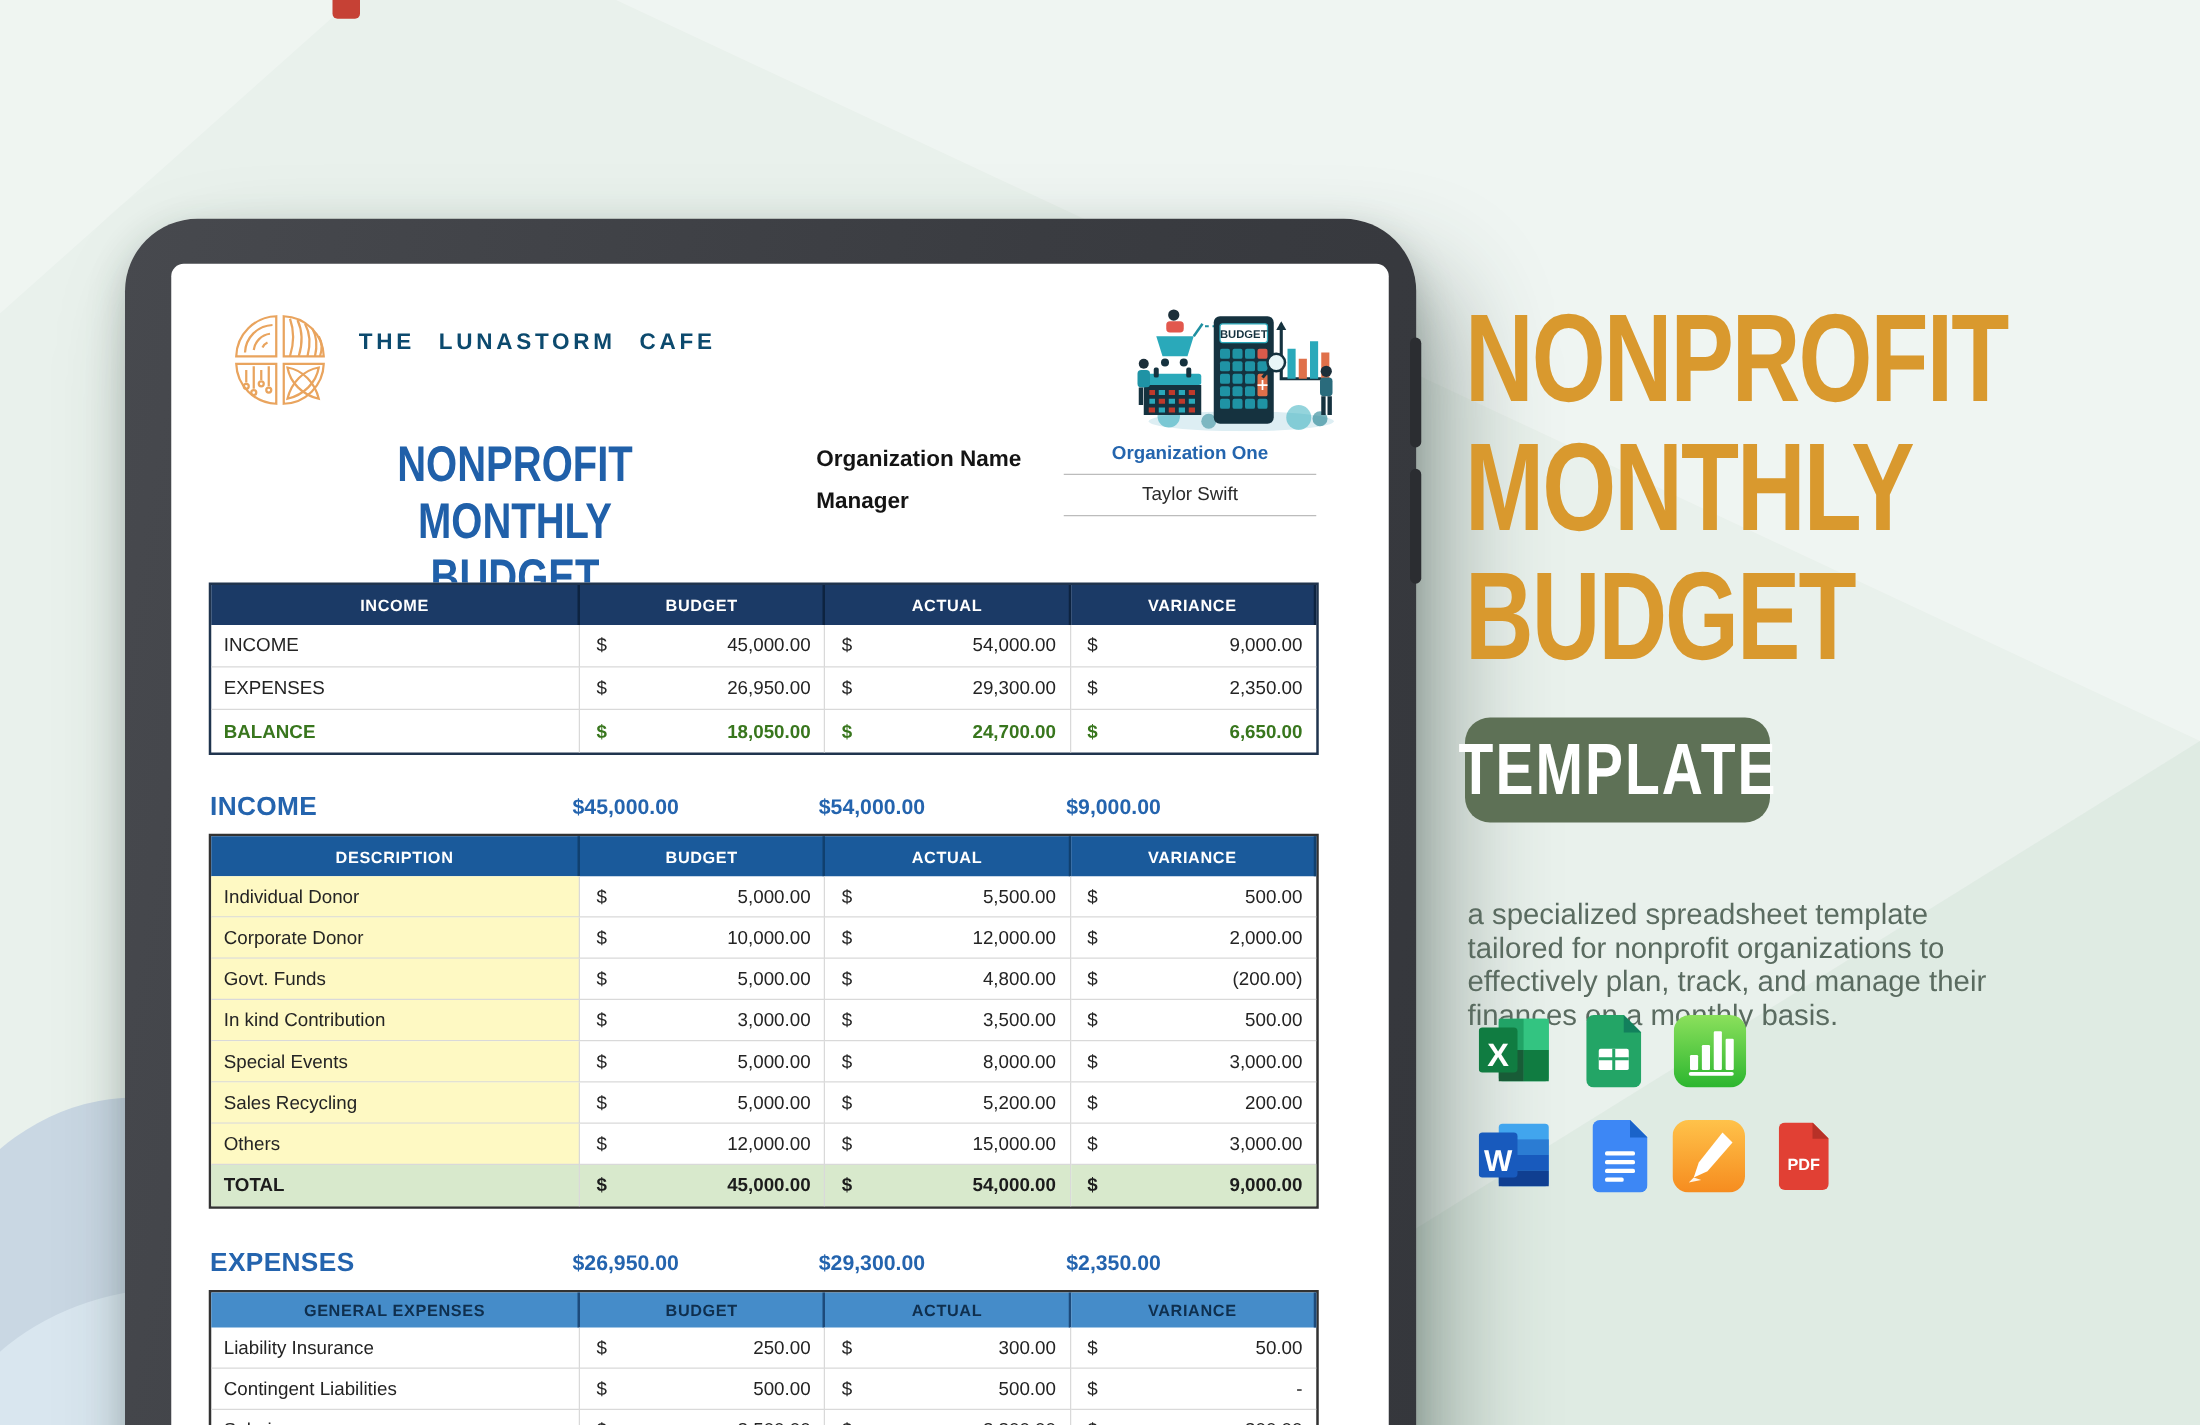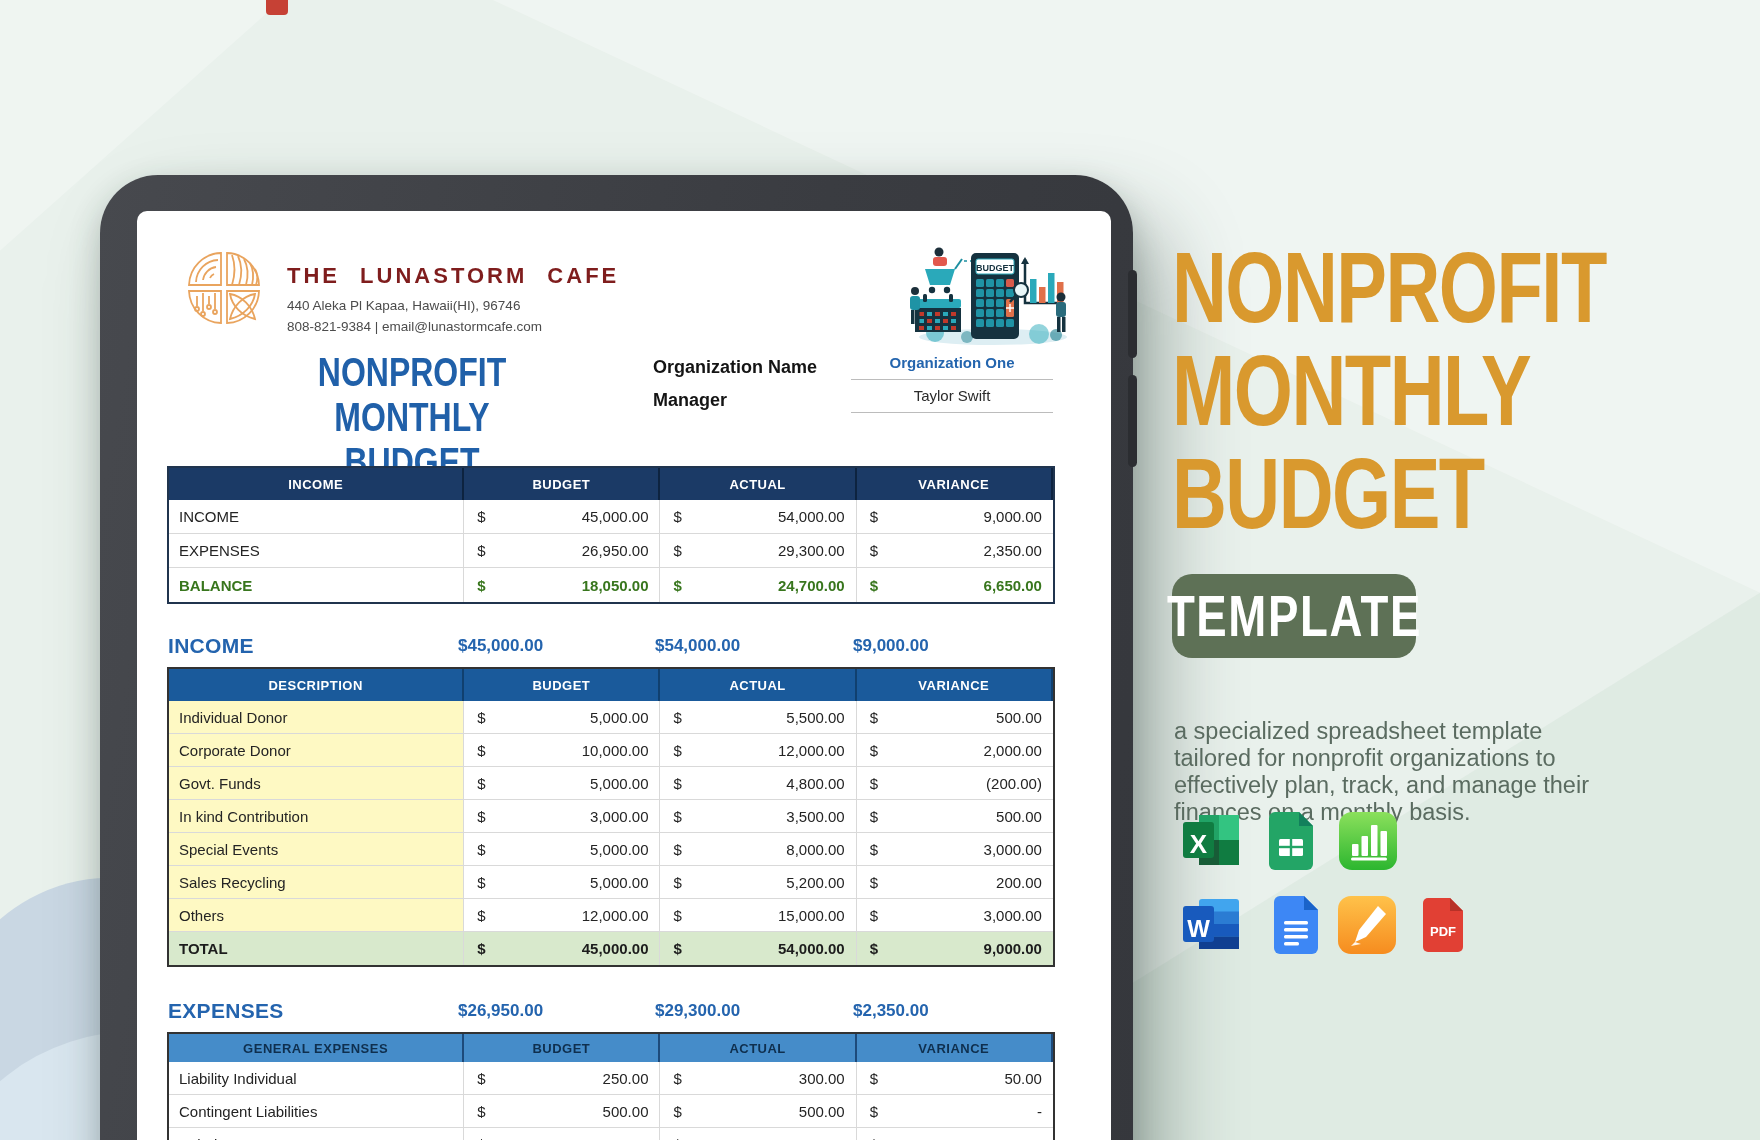--- a/index.html
+++ b/index.html
@@ -25,21 +25,21 @@
           border-radius:58px;
           box-shadow:30px 45px 80px rgba(42,62,55,.38),0 12px 30px rgba(42,62,55,.25)}
   .side-btn{position:absolute;right:-4px;width:9px;background:#2b2d31;border-radius:5px}
   #side-btn-1{top:95px;height:88px}
   #side-btn-2{top:200px;height:92px}
   .screen{position:absolute;left:37px;top:36px;width:974px;height:1000px;
           background:#fff;border-radius:10px;overflow:hidden}
   
   .logo{left:48px;top:38px;width:78px;height:78px}
   .company{left:150px;top:52px}
-  .company-name{font-size:22px;font-weight:700;letter-spacing:3px;word-spacing:11px;color:#7f1d1d}
+  .company-name{font-size:18px;font-weight:700;letter-spacing:3px;word-spacing:11px;color:#0c4a6e}
   .company-addr{font-size:13.5px;color:#4c4c4c;line-height:21px;margin-top:6px}
   .doc-title{left:75px;top:139px;width:400px;text-align:center;font-size:40px;line-height:45px;
              font-weight:800;color:#2060a9;transform:scaleX(.8);transform-origin:center top}
   .field{left:516px;width:420px;height:33px}
   .field-label{position:absolute;left:0;top:5px;font-size:18px;font-weight:700;color:#141414}
   .field-value{position:absolute;left:198px;top:2px;width:202px;height:25px;text-align:center;
                font-size:15px;color:#2b2b2b;border-bottom:1.5px solid #bcbcbc}
   .field-value.blue{color:#2465ae;font-weight:700}
   
   .btable{position:absolute;display:grid;grid-template-columns:33.4% 22.2% 22.2% 22.2%;background:#fff}
@@ -117,24 +117,20 @@
       <path d="M24,47 v8"></path>
         <circle cx="24" cy="58" r="2"></circle>
       <path d="M30,44 v16"></path>
         <circle cx="30" cy="63" r="2"></circle>
       <path d="M45,45 C57,47 67,57 70,70 C57,67 47,57 45,45 Z"></path>
       <path d="M70,45 C68,57 58,67 45,70 C48,57 58,47 70,45 Z"></path>
     </svg>
 
     <div class="abs company">
       <div class="company-name">THE LUNASTORM CAFE</div>
-      <div class="company-addr">
-        <div>440 Aleka Pl Kapaa, Hawaii(HI), 96746</div>
-        <div>808-821-9384 | email@lunastormcafe.com</div>
-      </div>
     </div>
 
     <svg class="abs" style="left:772px;top:24px;width:168px;height:110px" viewBox="0 0 168 110">
       <ellipse cx="84" cy="102" rx="74" ry="8" fill="#ddeef3"></ellipse>
       <circle cx="26" cy="98" r="9" fill="#2aa9ba" opacity=".55"></circle>
       <circle cx="130" cy="99" r="10" fill="#2aa9ba" opacity=".5"></circle>
       <circle cx="147" cy="100" r="6" fill="#1d7f8f" opacity=".6"></circle>
       <circle cx="58" cy="102" r="6" fill="#1d7f8f" opacity=".5"></circle>
       <path d="M16,34 h30 l-5,16 h-20 z" fill="#2aa9ba"></path>
       <path d="M46,34 l7,-10" stroke="#1d8fa0" stroke-width="2" fill="none"></path>
@@ -390,21 +386,21 @@
       <span class="sect-label">EXPENSES</span>
       <span class="sect-amt amt1">$26,950.00</span>
       <span class="sect-amt amt2">$29,300.00</span>
       <span class="sect-amt amt3">$2,350.00</span>
     </div>
     <div class="btable" id="expenses-table">
         <div class="cell th">GENERAL EXPENSES</div>
         <div class="cell th">BUDGET</div>
         <div class="cell th">ACTUAL</div>
         <div class="cell th">VARIANCE</div>
-        <div class="cell label">Liability Individual</div>
+        <div class="cell label">Liability Insurance</div>
         <div class="cell mcell">
           <span class="cur">$</span>
           <span>250.00</span>
         </div>
         <div class="cell mcell">
           <span class="cur">$</span>
           <span>300.00</span>
         </div>
         <div class="cell mcell">
           <span class="cur">$</span>

